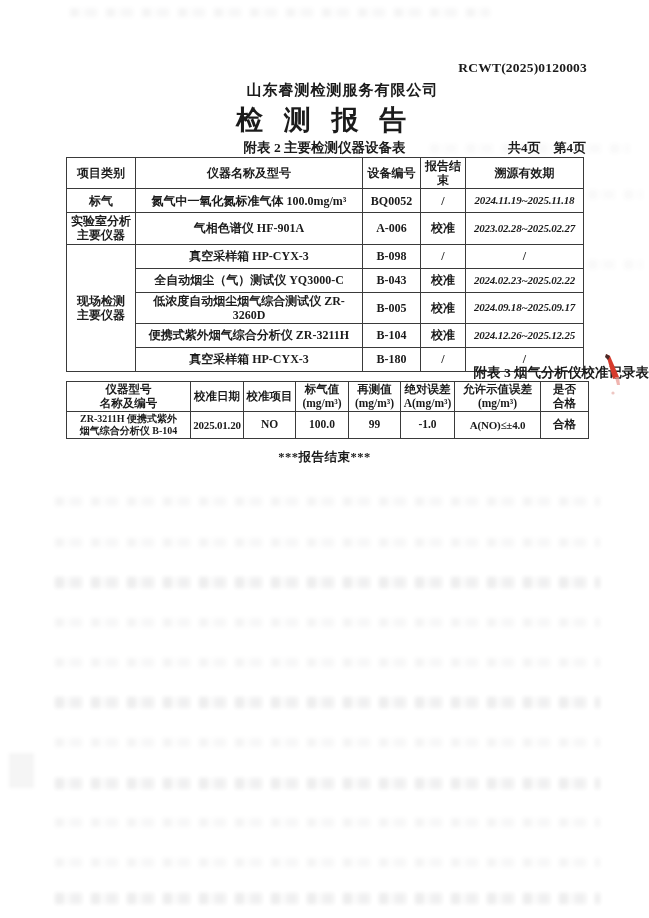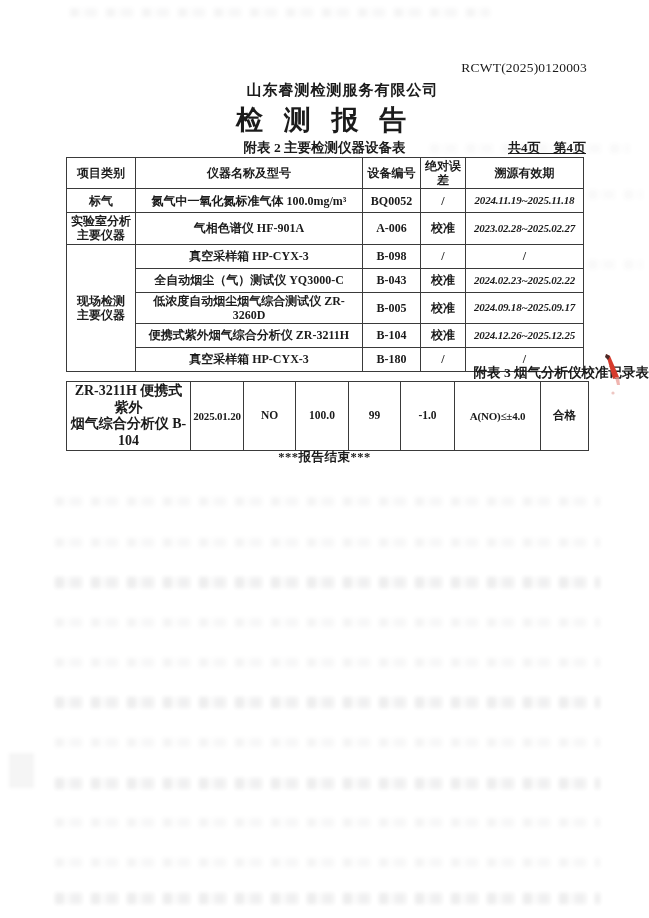--- a/index.html
+++ b/index.html
@@ -11,21 +11,21 @@
     overflow: hidden;
     font-family: "Liberation Serif", "DejaVu Serif", serif;
     color: #1b1b1b;
   }
 
   .doc-number {
     position: absolute;
     top: 60px;
     right: 62px;
     font-size: 13.5px;
-    font-weight: 400;
+    font-weight: 700;
     letter-spacing: 0.2px;
   }
   .company {
     position: absolute;
     top: 81px;
     left: 0;
     width: 100%;
     text-align: center;
     font-size: 15px;
     font-weight: 700;
@@ -50,21 +50,20 @@
     text-align: center;
     font-size: 13.5px;
     font-weight: 700;
   }
   .page-info {
     position: absolute;
     top: 139px;
     right: 63px;
     font-size: 13px;
     font-weight: 700;
-    text-decoration: underline;
   }
 
   table {
     position: absolute;
     border-collapse: collapse;
     table-layout: fixed;
     border: 1.5px solid #3a3a3a;
   }
   th, td {
     border: 1px solid #3a3a3a;
@@ -88,21 +87,21 @@
     left: 0;
     width: 100%;
     text-align: right;
     font-size: 13.5px;
     font-weight: 700;
   }
   .table2 { left: 66px; top: 381px; width: 522px; font-size: 11.5px; }
   .table2 tr.hdr { height: 29px; }
   .table2 tr.data { height: 27px; }
   .table2 .num { font-size: 11px; letter-spacing: -0.2px; }
-  .table2 .inst { font-size: 14px; }
+  .table2 .inst { font-size: 10px; }
 
   .end-note {
     position: absolute;
     top: 449px;
     left: 0;
     width: 100%;
     text-align: center;
     font-size: 12.5px;
     font-weight: 700;
     letter-spacing: 0.5px;
@@ -145,21 +144,21 @@
       <col style="width:227px">
       <col style="width:58px">
       <col style="width:45px">
       <col style="width:118px">
   </colgroup>
   <tbody>
       <tr class="hdr">
     <th>项目类别</th>
     <th>仪器名称及型号</th>
     <th>设备编号</th>
-    <th>绝对误差</th>
+    <th>报告结束</th>
     <th>溯源有效期</th>
   </tr>
   <tr>
     <td>标气</td>
     <td>氮气中一氧化氮标准气体 100.0mg/m³</td>
     <td>BQ0052</td>
     <td>/</td>
     <td class="num">2024.11.19~2025.11.18</td>
   </tr>
   <tr>
@@ -211,20 +210,36 @@
     <col style="width:124px">
       <col style="width:53px">
       <col style="width:52px">
       <col style="width:53px">
       <col style="width:52px">
       <col style="width:54px">
       <col style="width:86px">
       <col style="width:48px">
   </colgroup>
   <tbody>
+      <tr class="hdr">
+    <th>仪器型号
+名称及编号</th>
+    <th>校准日期</th>
+    <th>校准项目</th>
+    <th>标气值
+(mg/m³)</th>
+    <th>再测值
+(mg/m³)</th>
+    <th>绝对误差
+A(mg/m³)</th>
+    <th>允许示值误差
+(mg/m³)</th>
+    <th>是否
+合格</th>
+  </tr>
   <tr class="data">
     <td class="inst">ZR-3211H 便携式紫外
 烟气综合分析仪 B-104</td>
     <td class="num">2025.01.20</td>
     <td>NO</td>
     <td>100.0</td>
     <td>99</td>
     <td>-1.0</td>
     <td class="num">A(NO)≤±4.0</td>
     <td>合格</td>

